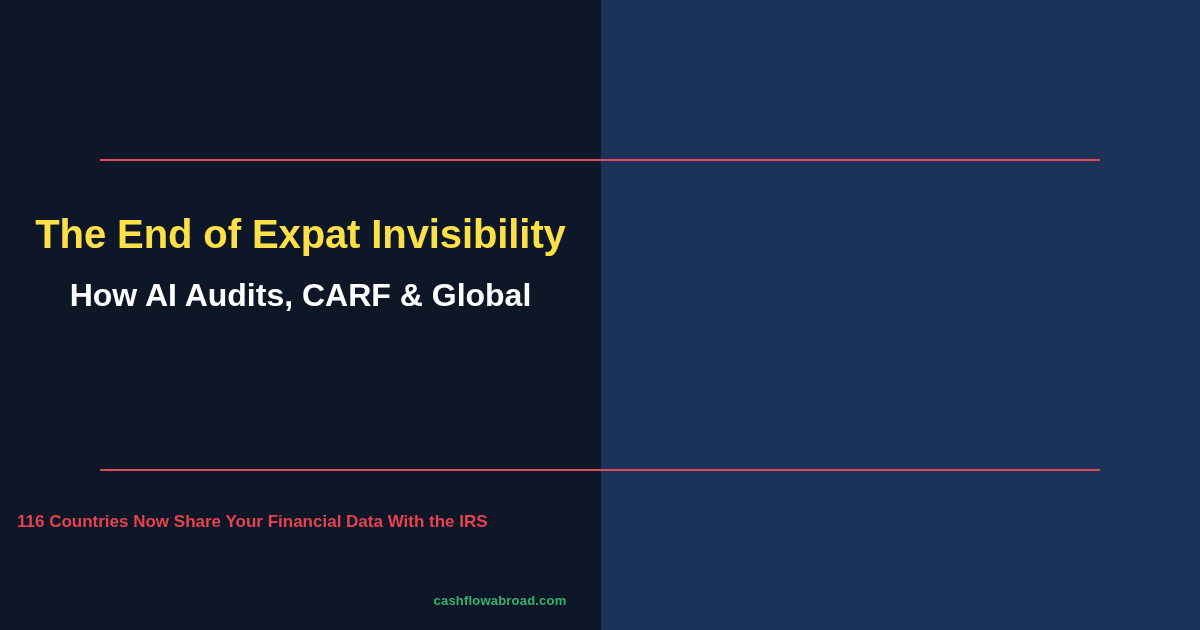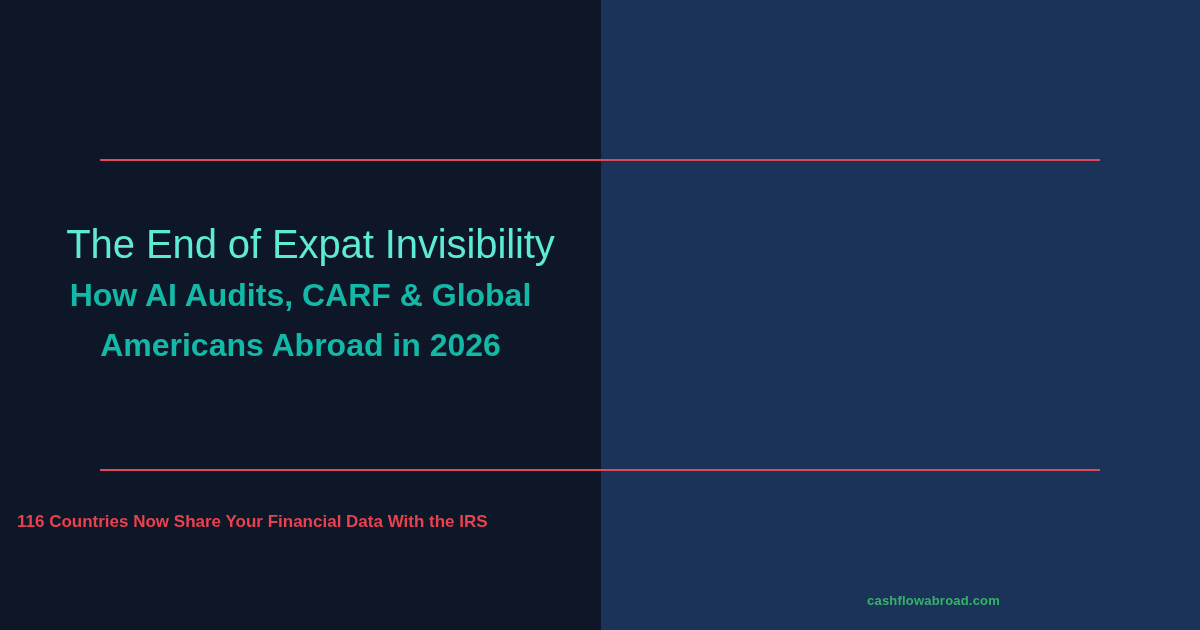--- a/index.html
+++ b/index.html
@@ -57,40 +57,40 @@
     top: 0;
     width: 601px;
     height: 630px;
   }
 
   .title {
     position: absolute;
     left: 0;
     top: 209px;
     width: 601px;
-    margin: 10px;
+    margin: 0;
     text-align: center;
     font-size: 40px;
     line-height: 50px;
-    font-weight: normal;
-    color: #5eead4;
+    font-weight: bold;
+    color: #fde047;
     letter-spacing: -0.1px;
   }
 
   .subtitle {
     position: absolute;
     left: 26px;
     top: 270px;
     width: 549px;
     margin: 0;
     text-align: center;
     font-size: 32px;
     line-height: 50px;
     font-weight: bold;
-    color: #14b8a6;
+    color: #ffffff;
   }
   .subtitle .sub-line {
     display: block;
     white-space: nowrap;
   }
 
   .tagline {
     position: absolute;
     left: 13px;
     top: 507px;
@@ -101,21 +101,21 @@
     color: #e8414f;
     white-space: nowrap;
   }
 
   .footer {
     position: absolute;
     left: 0;
     top: 592px;
     width: 1000px;
     margin: 0;
-    text-align: right;
+    text-align: center;
     font-size: 13px;
     line-height: 17px;
     font-weight: bold;
     color: #35b36a;
     letter-spacing: 0.2px;
   }
 </style>
 </head>
 <body>
 
@@ -126,21 +126,20 @@
 
   <div class="rule rule-top"></div>
   <div class="rule rule-bottom"></div>
 
   <div class="content">
 
     <h1 class="title">The End of Expat Invisibility</h1>
 
     <h2 class="subtitle">
       <span class="sub-line">How AI Audits, CARF &amp; Global</span>
-      <span class="sub-line">Americans Abroad in 2026</span>
     </h2>
 
     <p class="tagline">116 Countries Now Share Your Financial Data With the IRS</p>
 
   </div>
 
   <p class="footer">cashflowabroad.com</p>
 
 </div>
 

